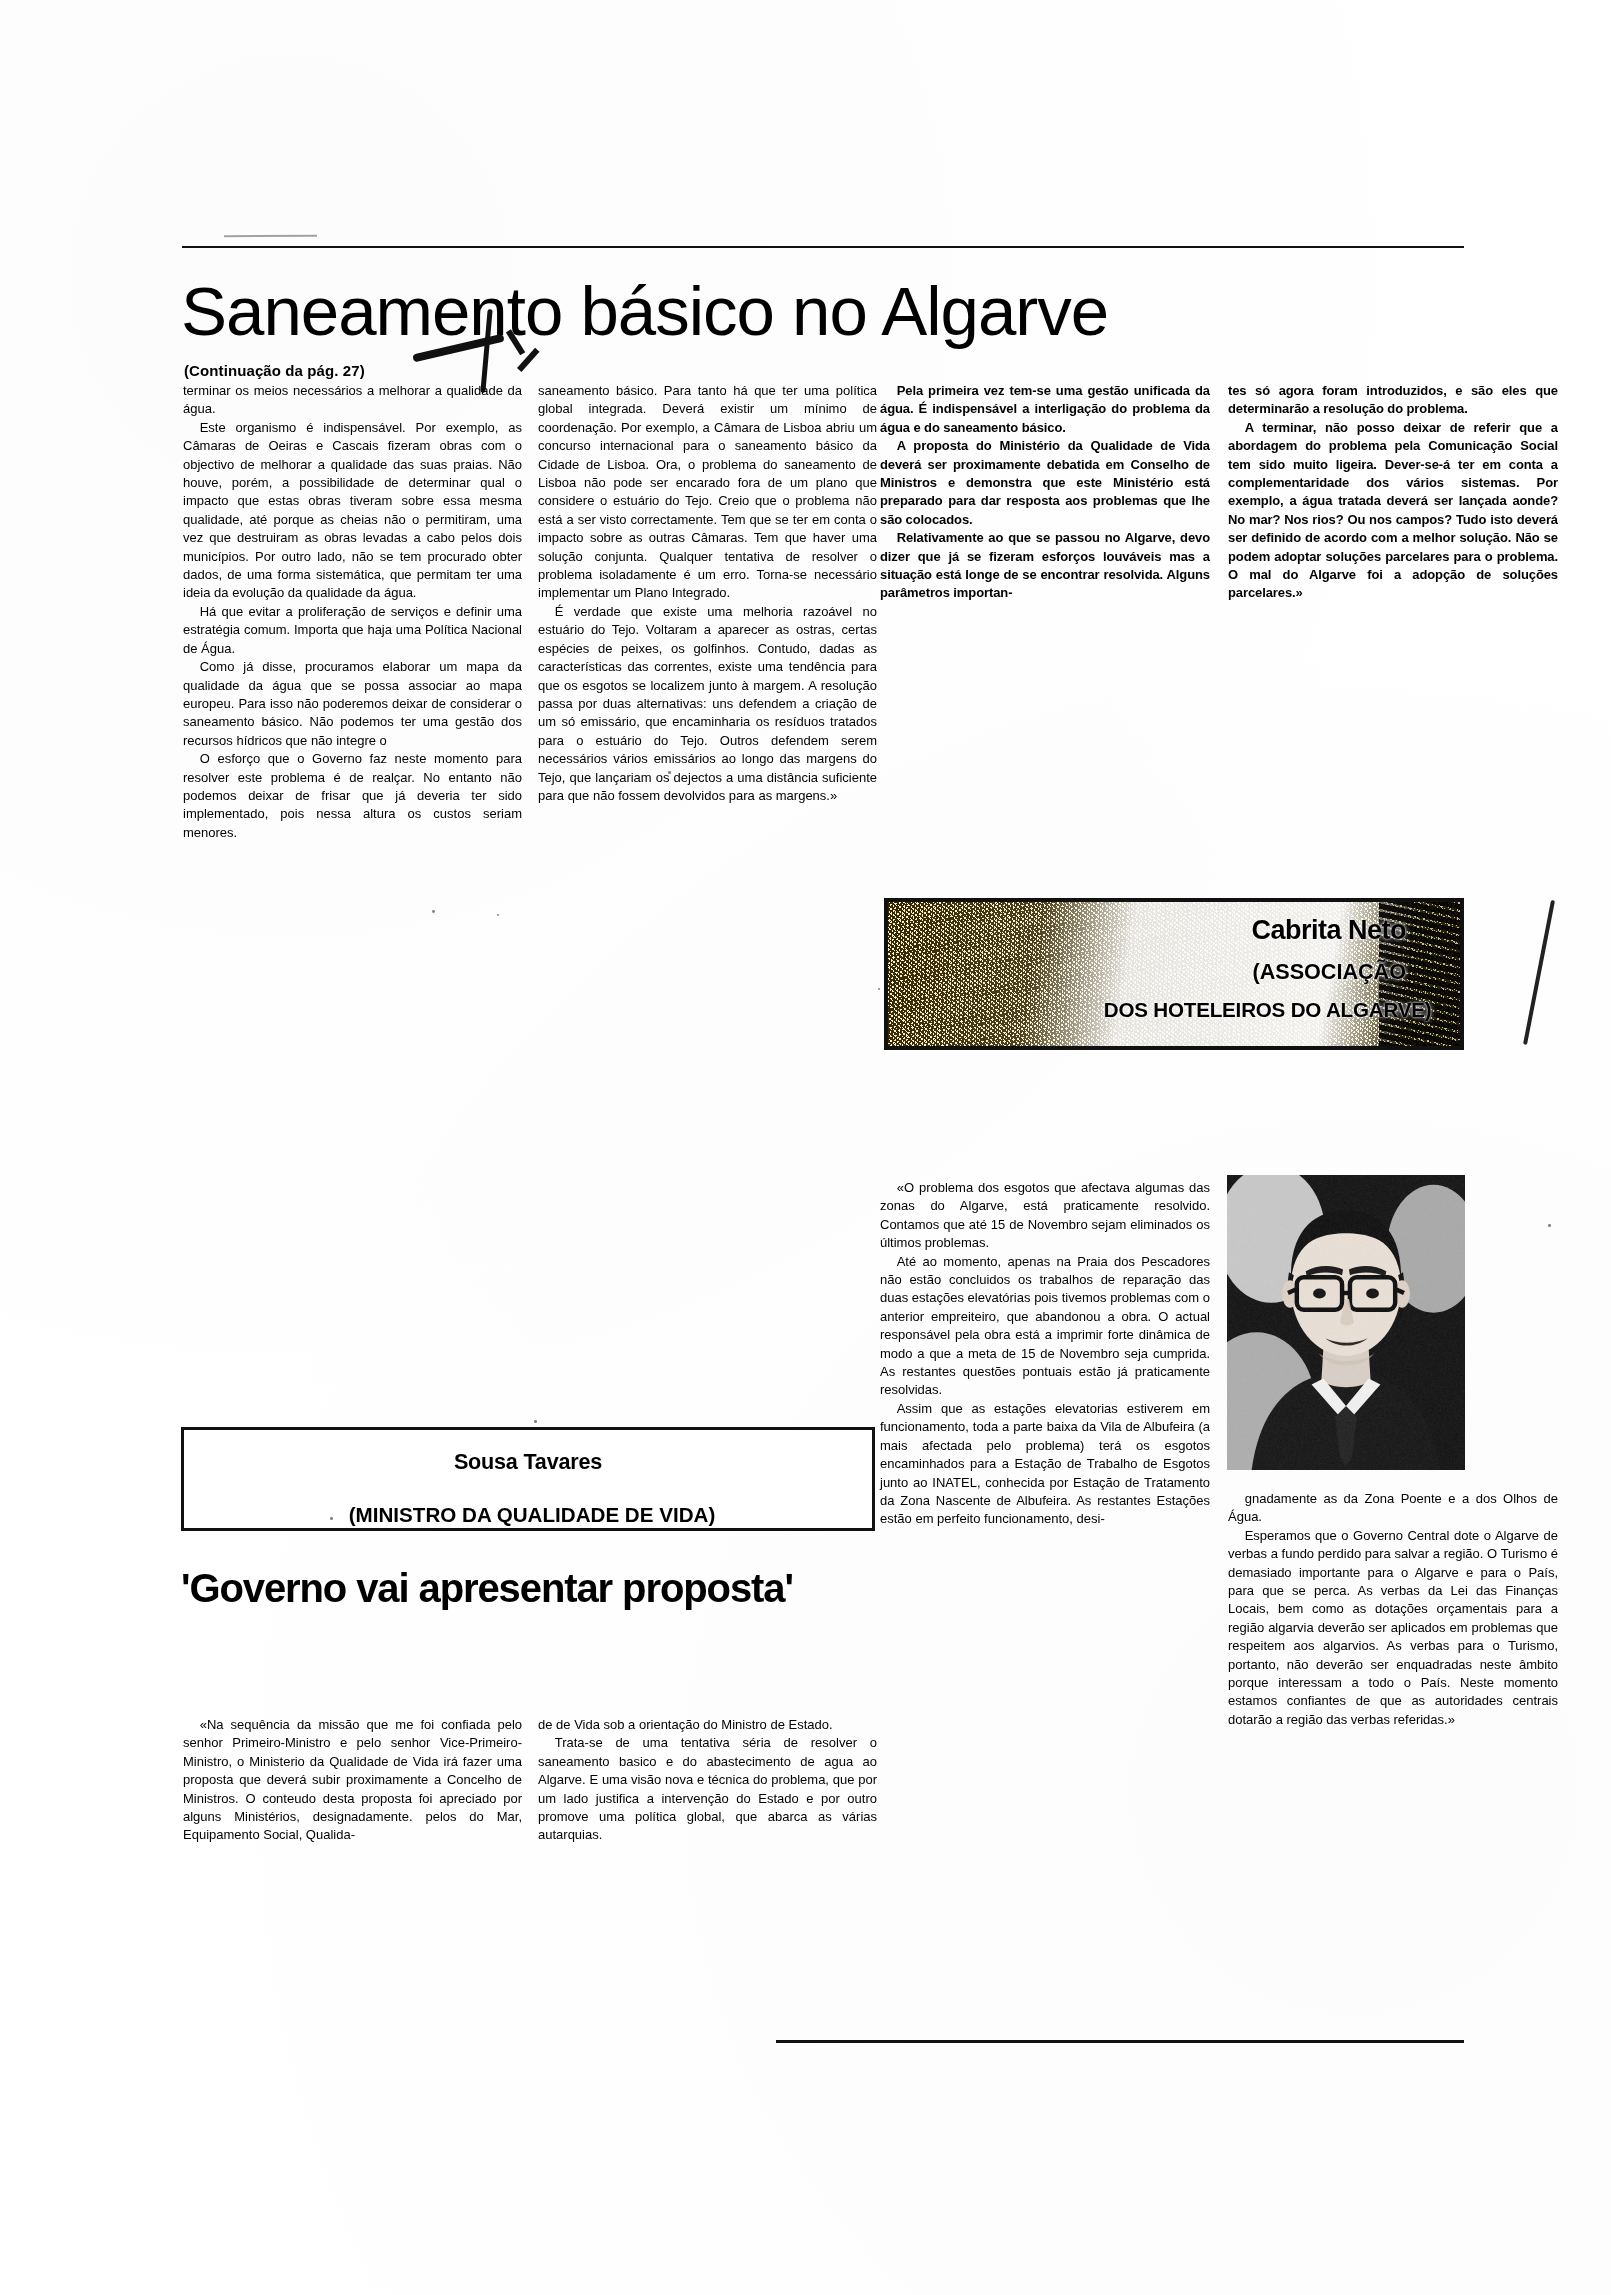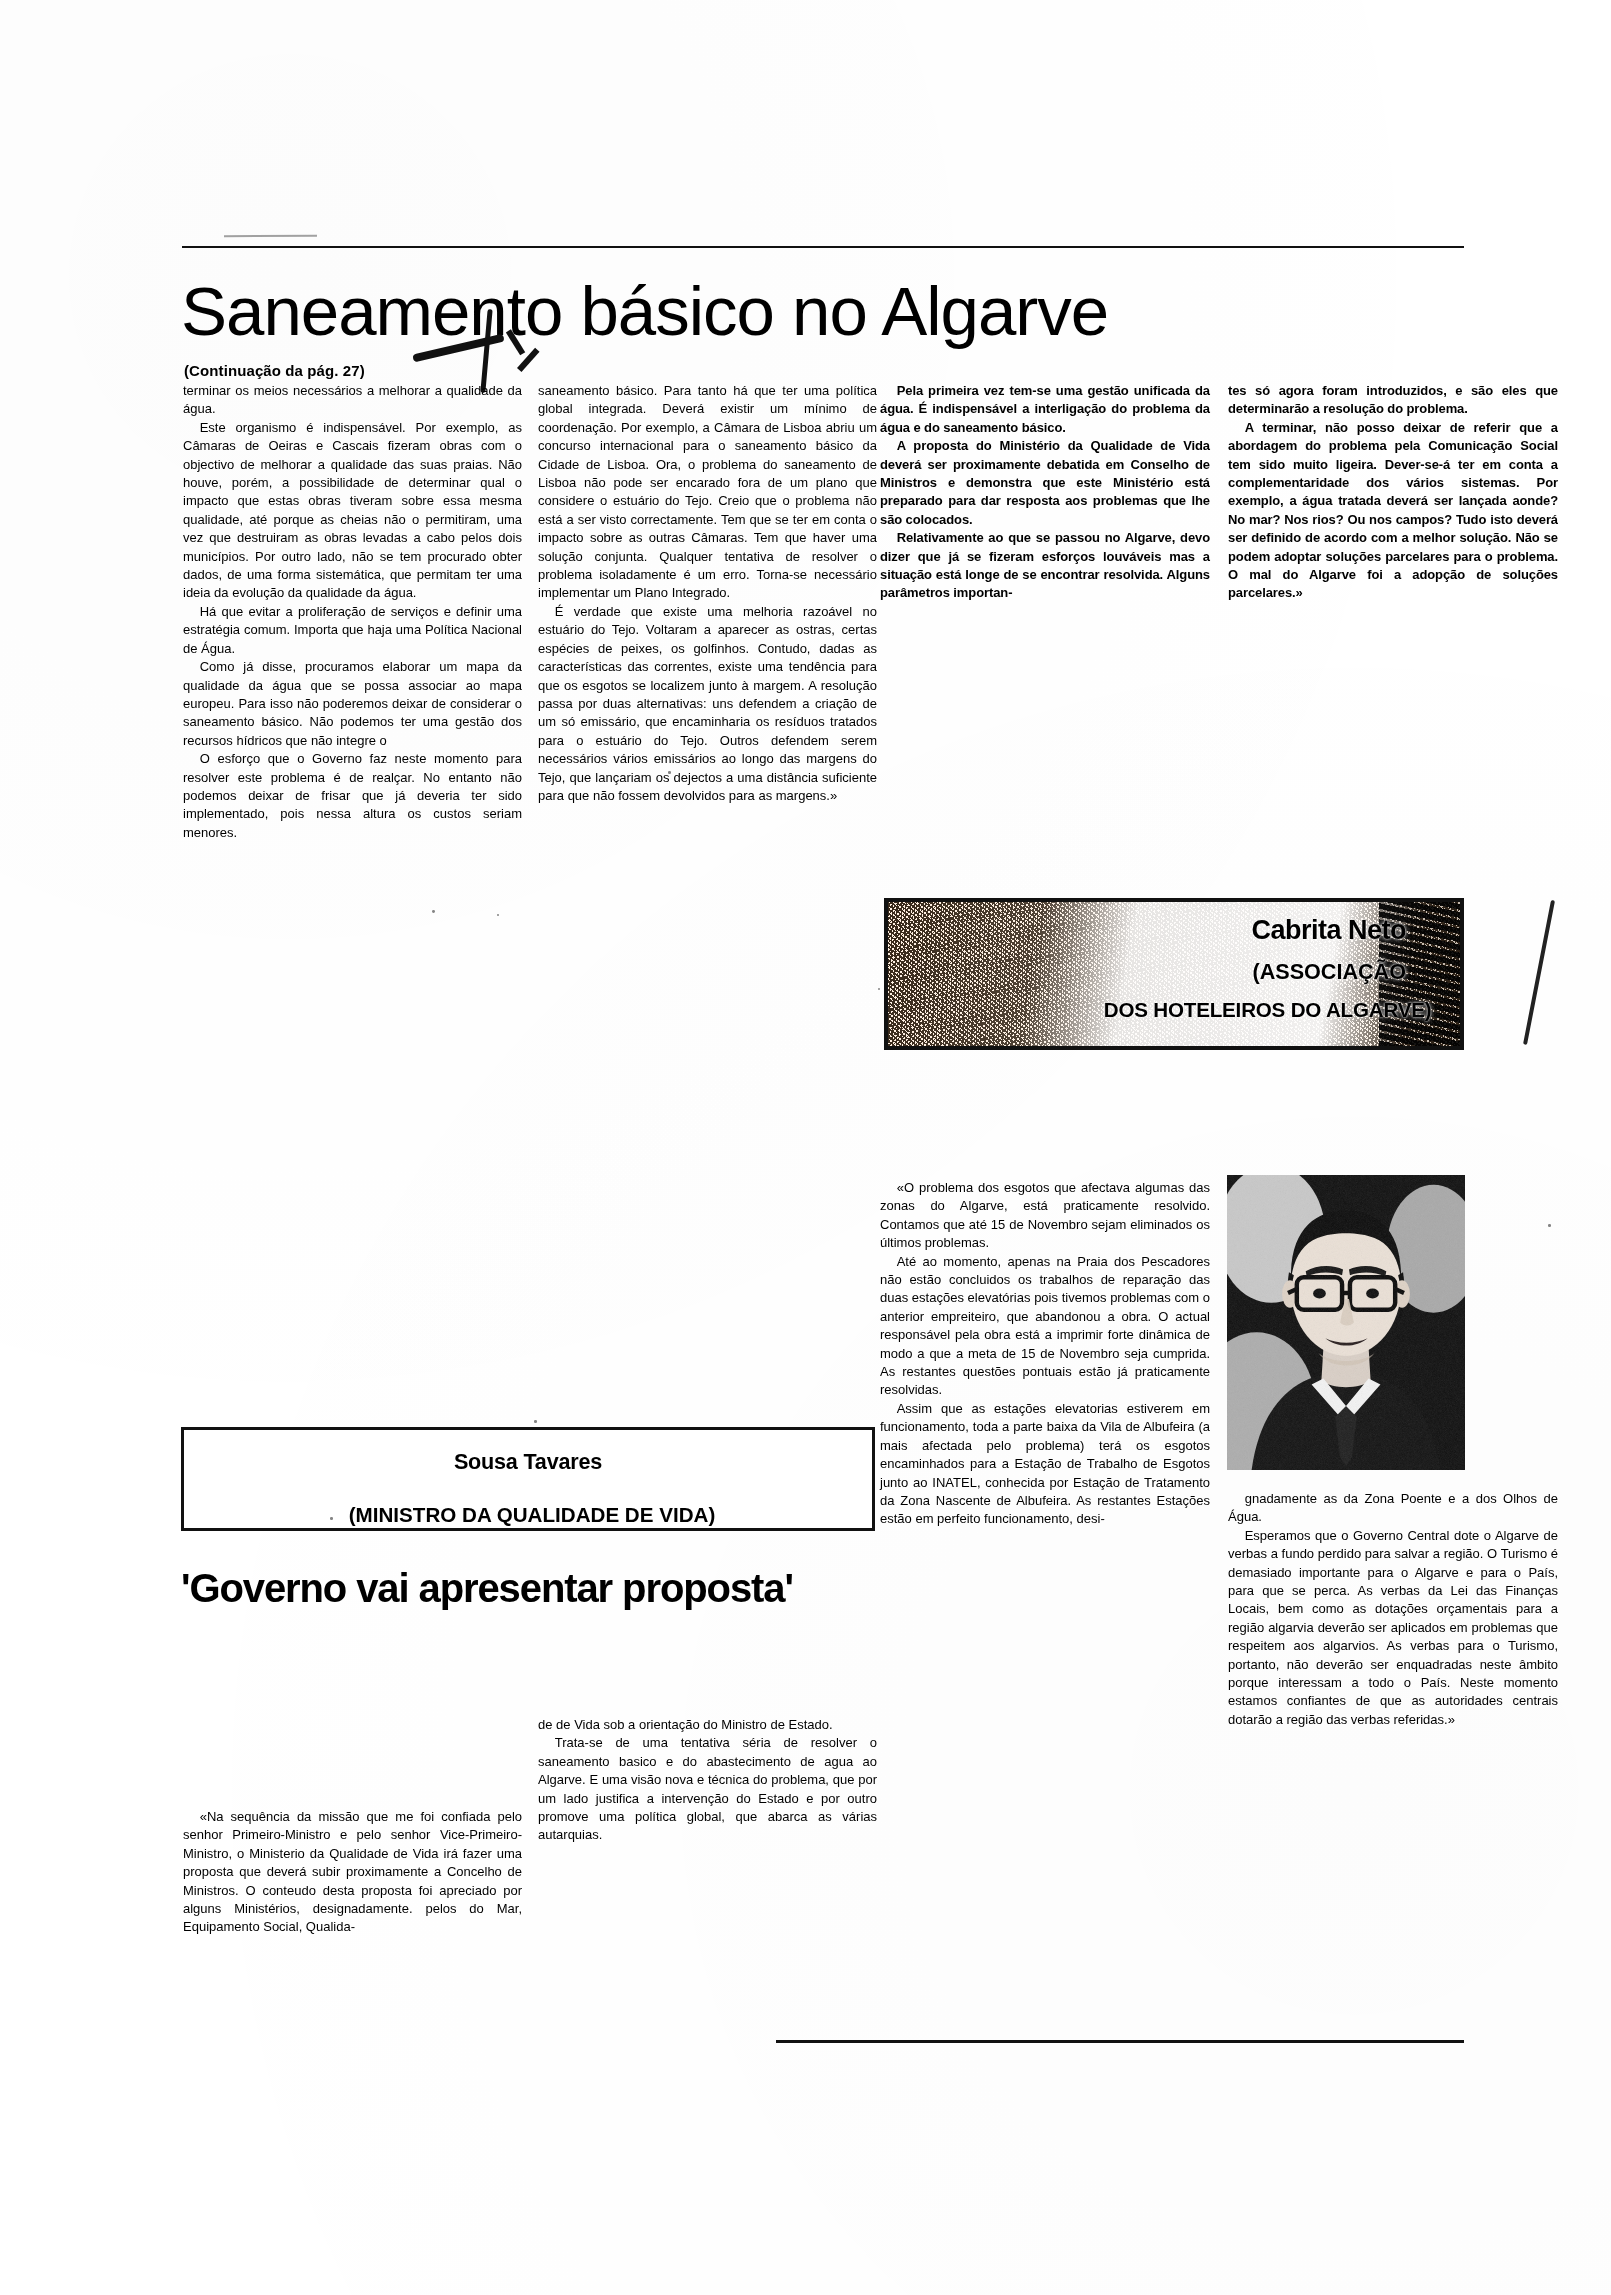--- a/index.html
+++ b/index.html
@@ -188,21 +188,21 @@
 
   
   #cabrita-box {
     position: absolute;
     left: 884px;
     top: 898px;
     width: 580px;
     height: 152px;
     border: 4.4px solid #111;
     box-sizing: border-box;
-    background: #fdba74;
+    background: #eab308;
     overflow: hidden;
   }
   #cabrita-noise {
     position: absolute;
     left: 0; top: 0; right: 0; bottom: 0;
     background-color: #ffffff;
     background-image:
       repeating-linear-gradient(37deg, #000 0px, #000 1.5px, transparent 1.5px, transparent 3.4px),
       repeating-linear-gradient(-52deg, #000 0px, #000 1px, transparent 1px, transparent 2.9px),
       repeating-linear-gradient(92deg, #000 0px, #000 1px, transparent 1px, transparent 4.4px);
@@ -314,21 +314,21 @@
     <p>A terminar, não posso deixar de referir que a abordagem do problema pela Comunicação Social tem sido muito ligeira. Dever-se-á ter em conta a complementaridade dos vários sistemas. Por exemplo, a água tratada deverá ser lançada aonde? No mar? Nos rios? Ou nos campos? Tudo isto deverá ser definido de acordo com a melhor solução. Não se podem adoptar soluções parcelares para o problema. O mal do Algarve foi a adopção de soluções parcelares.»</p>
   </div>
 
   <div id="sousa-box">
     <div id="sousa-name">Sousa Tavares</div>
     <div id="sousa-role">(MINISTRO DA QUALIDADE DE VIDA)</div>
   </div>
 
   <div id="subhead-left">'Governo vai apresentar proposta'</div>
 
-  <div class="col col-1 bodyblock" style="top:1808px; width:339px;">
+  <div class="col col-1 bodyblock" style="top:1716px; width:339px;">
     <p>«Na sequência da missão que me foi confiada pelo senhor Primeiro-Ministro e pelo senhor Vice-Primeiro-Ministro, o Ministerio da Qualidade de Vida irá fazer uma proposta que deverá subir proximamente a Concelho de Ministros. O conteudo desta proposta foi apreciado por alguns Ministérios, designadamente. pelos do Mar, Equipamento Social, Qualida-</p>
   </div>
 
   <div class="col col-2 bodyblock" style="top:1716px; width:339px;">
     <p class="noindent">de de Vida sob a orientação do Ministro de Estado.</p>
     <p>Trata-se de uma tentativa séria de resolver o saneamento basico e do abastecimento de agua ao Algarve. E uma visão nova e técnica do problema, que por um lado justifica a intervenção do Estado e por outro promove uma política global, que abarca as várias autarquias.</p>
   </div>
 
   <div id="cabrita-box">
     <div id="cabrita-noise"></div>

